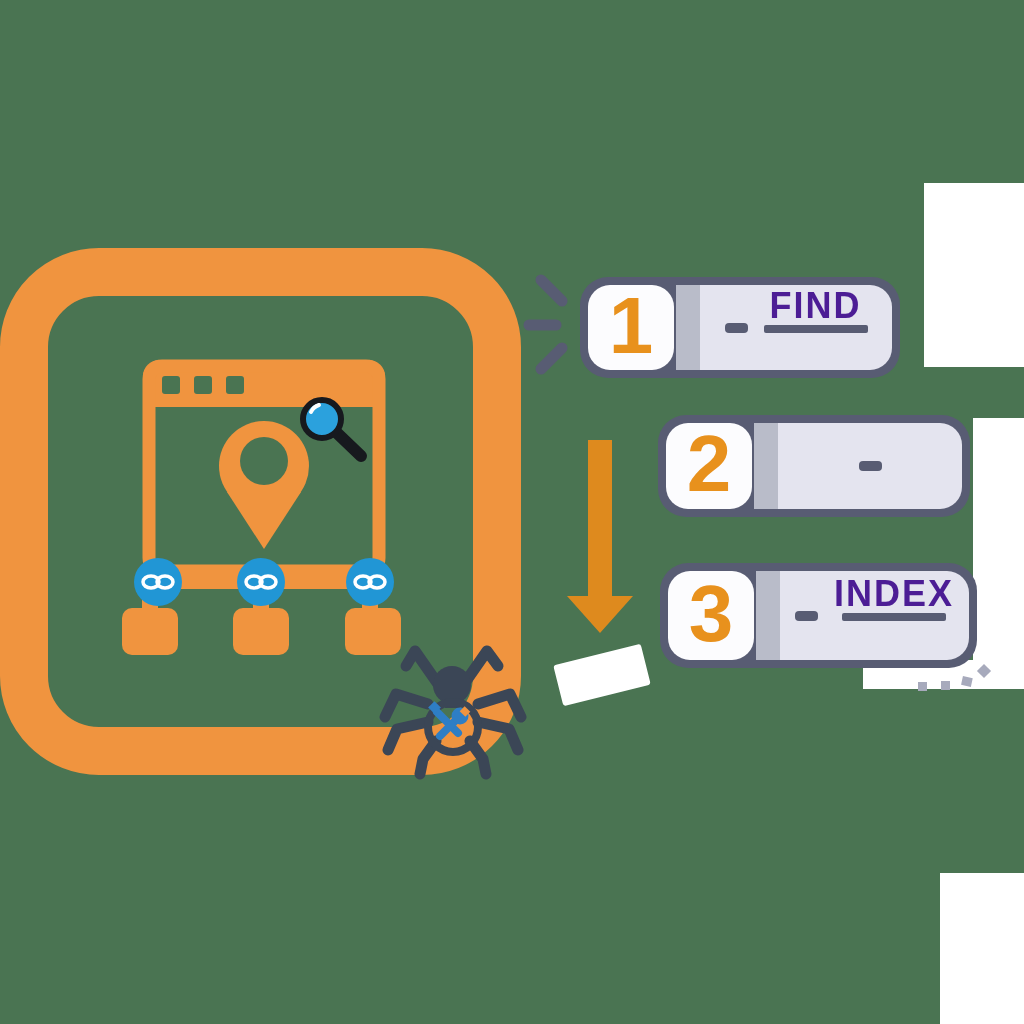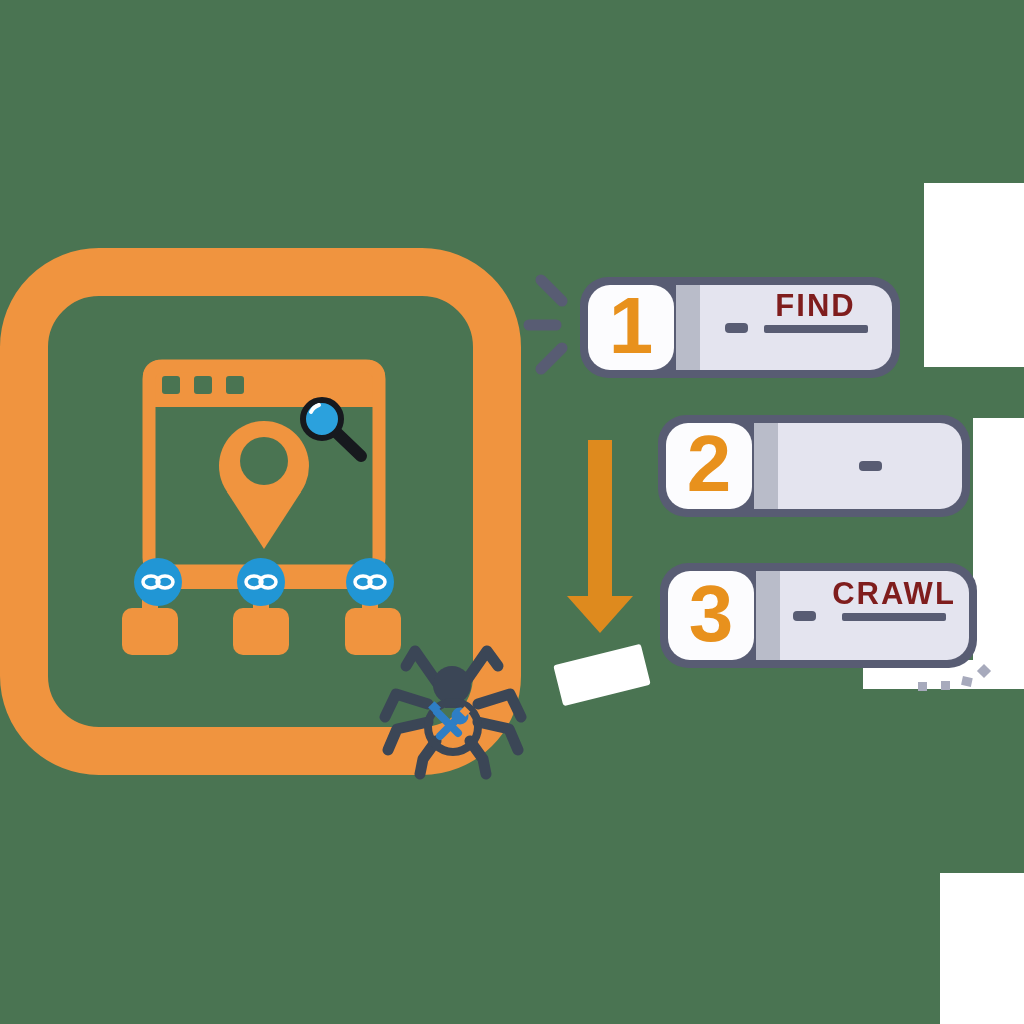--- a/index.html
+++ b/index.html
@@ -25,21 +25,21 @@
     transform:translateY(-2px);
   }
   .badge-strip{flex:0 0 24px;background:#b9bcc9;margin-left:2px;}
   .badge-body{
     flex:1;background:#e4e4ef;border-radius:0 22px 22px 0;
     display:flex;align-items:center;justify-content:center;gap:16px;
   }
   .badge-dash{width:23px;height:10px;background:#585c73;border-radius:4px;}
   .labelcol{display:flex;flex-direction:column;align-items:center;transform:translateY(-16px);}
   .badge-label{
-    font-size:31px;font-weight:700;letter-spacing:2px;color:#7f1d1d;line-height:31px;
+    font-size:36px;font-weight:700;letter-spacing:2px;color:#4c1d95;line-height:31px;
     white-space:nowrap;
   }
   .badge-underline{width:104px;height:8px;background:#585c73;border-radius:2px;margin-top:4px;}
 
   #badge-1{left:580px;top:277px;width:320px;height:101px;}
   #badge-2{left:658px;top:415px;width:312px;height:102px;}
   #badge-3{left:660px;top:563px;width:317px;height:105px;}
 </style>
 </head>
 <body style="background: rgb(74, 116, 82);">
@@ -174,19 +174,19 @@
   </div>
 
   <div class="badge" id="badge-3">
     <div class="badge-num">
       <span>3</span>
     </div>
     <div class="badge-strip"></div>
     <div class="badge-body">
       <span class="badge-dash"></span>
       <span class="labelcol">
-        <span class="badge-label">CRAWL</span>
+        <span class="badge-label">INDEX</span>
         <span class="badge-underline"></span>
       </span>
     </div>
   </div>
 
 </div>
 
 </body></html>

